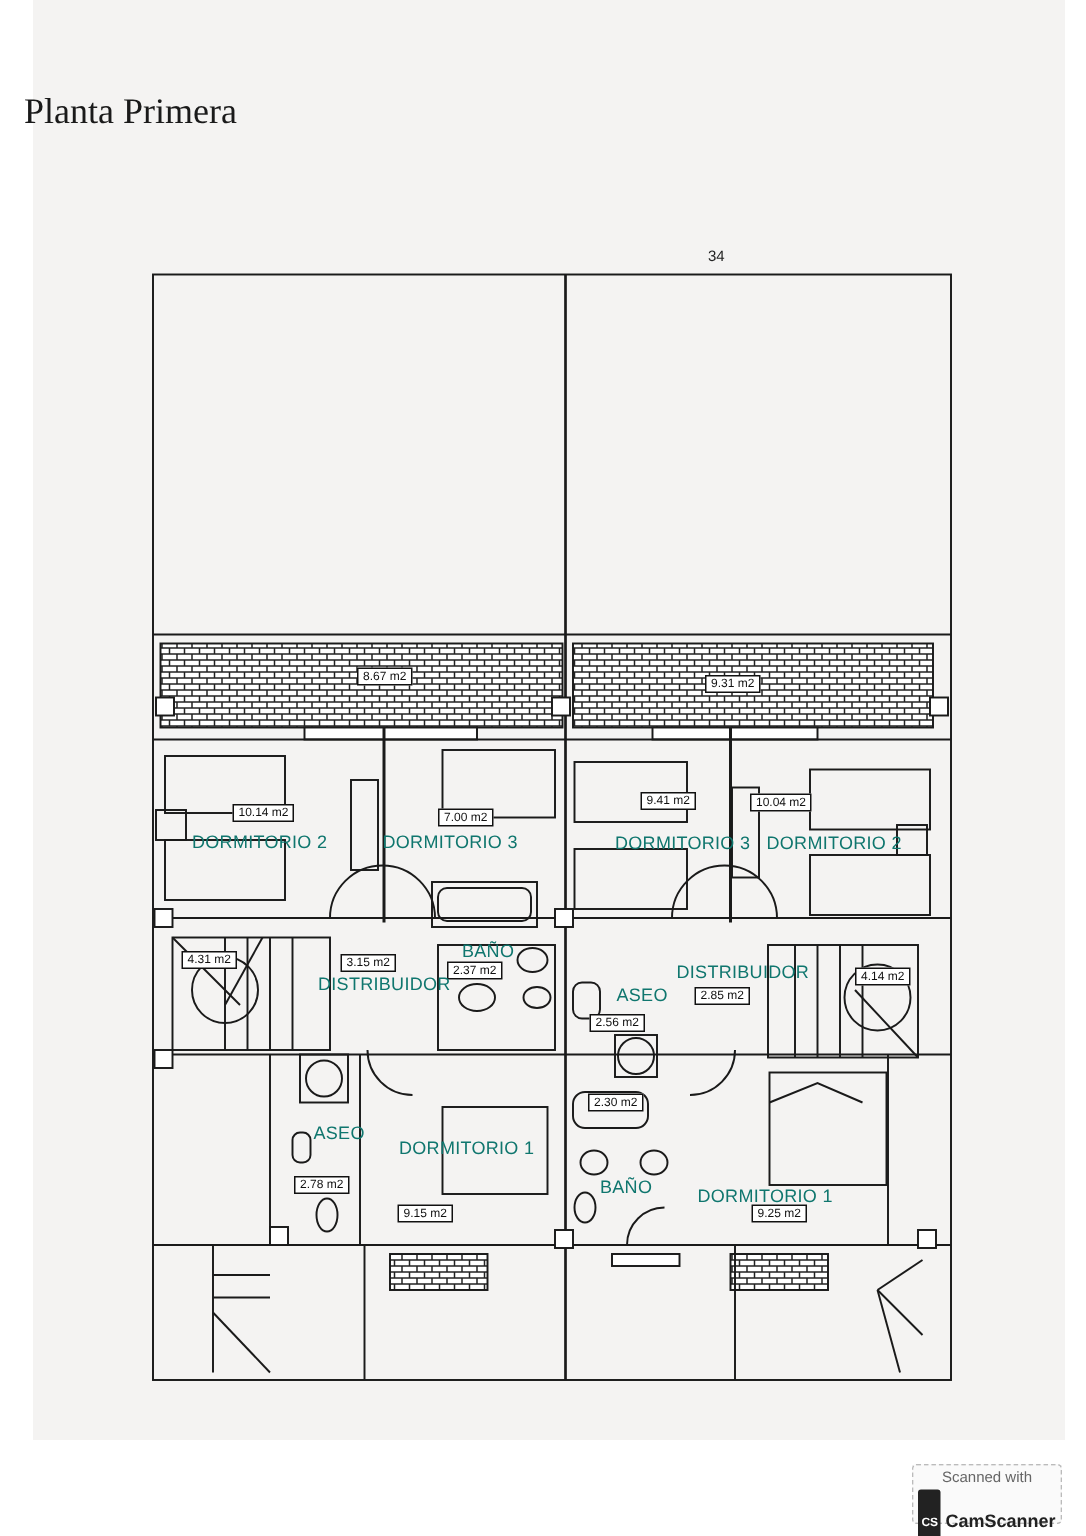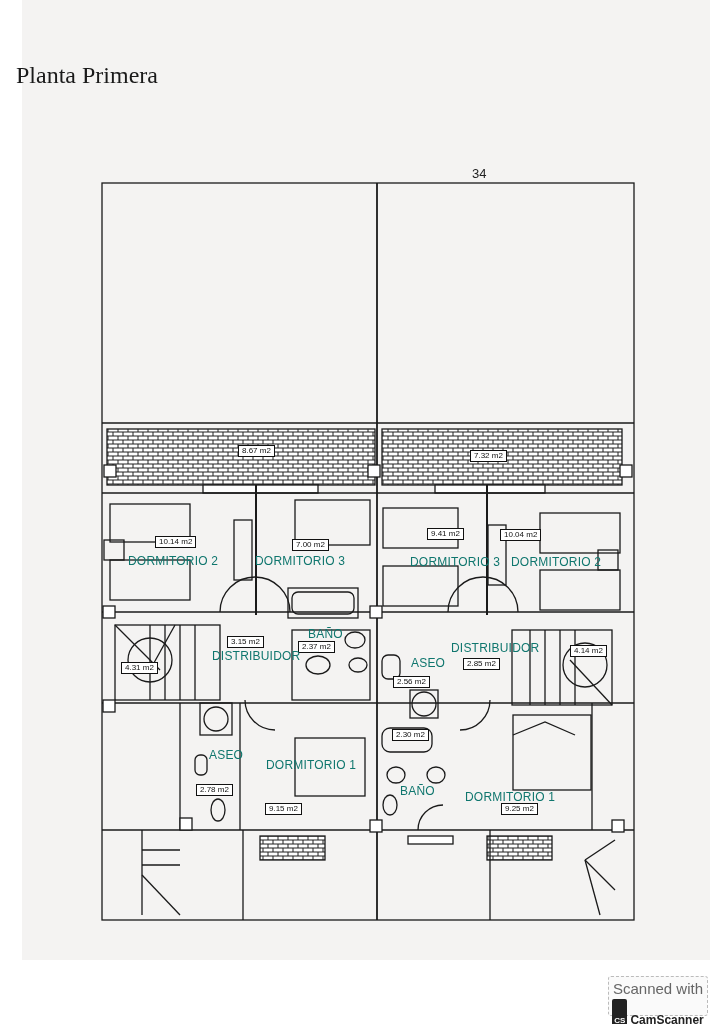--- a/index.html
+++ b/index.html
@@ -10,38 +10,38 @@
     }
     .paper {
       position: absolute; left: 22px; top: 0; width: 688px; height: 960px;
       background: #f4f3f2;
     }
     .title {
       position: absolute; left: 16px; width: 724px; top: 62px; 
       font-family: "Liberation Serif", serif; font-size: 24px; color: #1a1a1a;
     }
     .pagenum {
-      position: absolute; left: 472px; top: 166px; font-size: 13px; color: #222;
+      position: absolute; left: 472px; top: 166px; font-size: 10px; color: #222;
       font-family: "Liberation Sans", sans-serif;
     }
     svg.plan { position: absolute; left: 0; top: 0; }
     .lbl {
       position: absolute; font-size: 12px; color: #0f766e; white-space: nowrap;
       letter-spacing: 0.2px;
     }
     .area {
       position: absolute; font-size: 8px; color: #111; background: #fff;
       border: 1px solid #111; padding: 0 3px; line-height: 10px; white-space: nowrap;
     }
     .stamp {
       position: absolute; left: 608px; top: 976px; width: 98px; height: 38px;
       border: 1px dashed #bbb; border-radius: 3px; background: #fafafa;
       text-align: center;
     }
-    .stamp .s1 { font-size: 15px; color: #666; margin-top: 3px; }
+    .stamp .s1 { font-size: 10px; color: #666; margin-top: 3px; }
     .stamp .s2 { font-size: 12px; color: #222; font-weight: bold; margin-top: 2px; }
     .stamp .cs {
       display: inline-block; background: #222; color: #fff; font-size: 8px;
       border-radius: 2px; padding: 17px 2px; margin-right: 3px; vertical-align: 1px;
     }
   </style>
 </head>
 <body>
 
 <div class="paper"></div>
@@ -155,35 +155,35 @@
     <rect x="103" y="606" width="12" height="12" fill="#fff"></rect>
     <rect x="103" y="700" width="12" height="12" fill="#fff"></rect>
     <rect x="370" y="606" width="12" height="12" fill="#fff"></rect>
     <rect x="370" y="820" width="12" height="12" fill="#fff"></rect>
     <rect x="612" y="820" width="12" height="12" fill="#fff"></rect>
     <rect x="180" y="818" width="12" height="12" fill="#fff"></rect>
   </g>
 </svg>
 
 <div class="area" style="left:238px;top:445px">8.67 m2</div>
-<div class="area" style="left:470px;top:450px">7.32 m2</div>
+<div class="area" style="left:470px;top:450px">9.31 m2</div>
 
 <div class="lbl" style="left:128px;top:554px">DORMITORIO 2</div>
 <div class="area" style="left:155px;top:536px">10.14 m2</div>
 
 <div class="lbl" style="left:255px;top:554px">DORMITORIO 3</div>
 <div class="area" style="left:292px;top:539px">7.00 m2</div>
 
 <div class="lbl" style="left:308px;top:627px">BAÑO</div>
 <div class="area" style="left:298px;top:641px">2.37 m2</div>
 
 <div class="lbl" style="left:212px;top:649px">DISTRIBUIDOR</div>
 <div class="area" style="left:227px;top:636px">3.15 m2</div>
 
-<div class="area" style="left:121px;top:662px">4.31 m2</div>
+<div class="area" style="left:121px;top:634px">4.31 m2</div>
 
 <div class="lbl" style="left:209px;top:748px">ASEO</div>
 <div class="area" style="left:196px;top:784px">2.78 m2</div>
 
 <div class="lbl" style="left:266px;top:758px">DORMITORIO 1</div>
 <div class="area" style="left:265px;top:803px">9.15 m2</div>
 
 <div class="lbl" style="left:410px;top:555px">DORMITORIO 3</div>
 <div class="area" style="left:427px;top:528px">9.41 m2</div>
 

